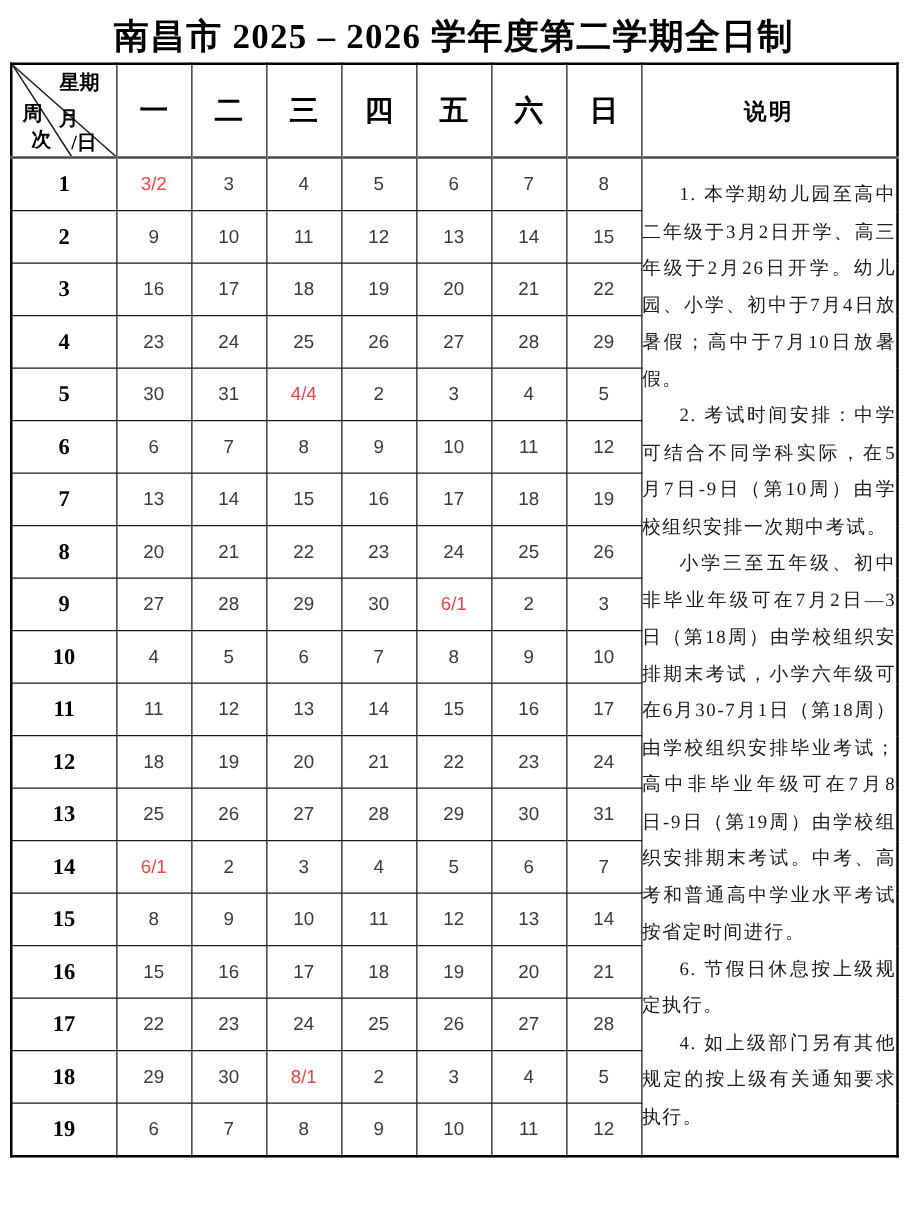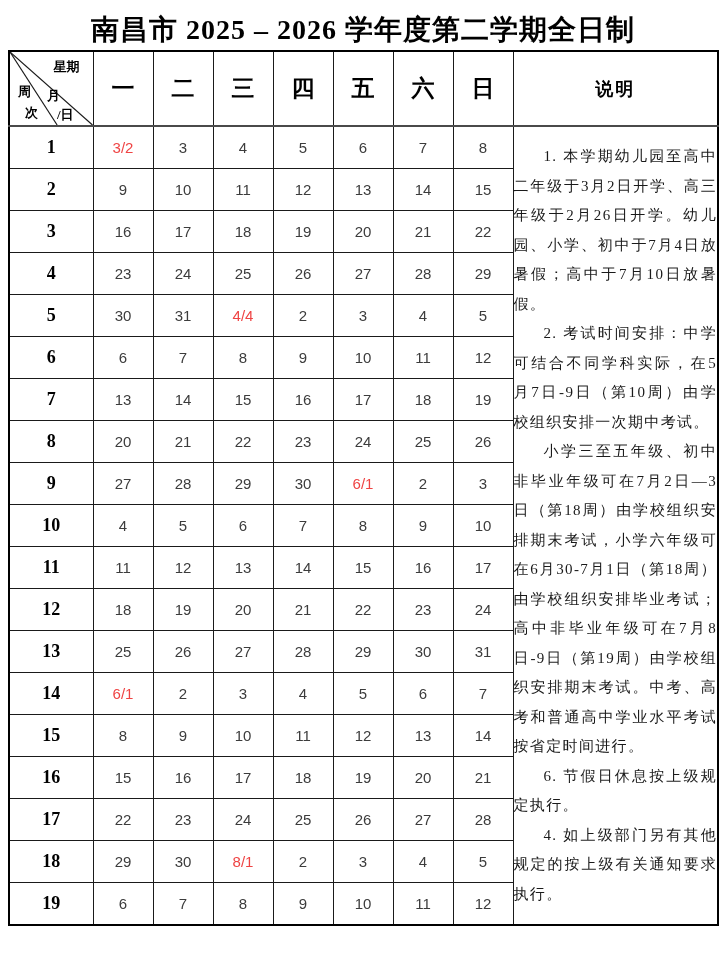--- a/index.html
+++ b/index.html
@@ -38,21 +38,21 @@
     text-align: center;
     vertical-align: middle;
     overflow: hidden;
   }
   tr.header-row th { height: 73px; border-bottom: 2px solid #4a4a4a; }
 
   th.corner-cell { position: relative; }
   th.corner-cell svg.diagonals { position: absolute; left: 0; top: 0; width: 100%; height: 100%; }
   th.corner-cell .lbl {
     position: absolute;
-    font-size: 13px;
+    font-size: 16px;
     font-weight: bold;
     line-height: 14px;
     white-space: nowrap;
   }
   .lbl-week   { top: 8px;  right: 13px; }
   .lbl-zhou   { top: 33px; left: 8px; }
   .lbl-ci     { top: 54px; left: 15px; }
   .lbl-yue    { top: 37px; left: 37px; }
   .lbl-ri     { top: 56px; left: 47px; }
 

